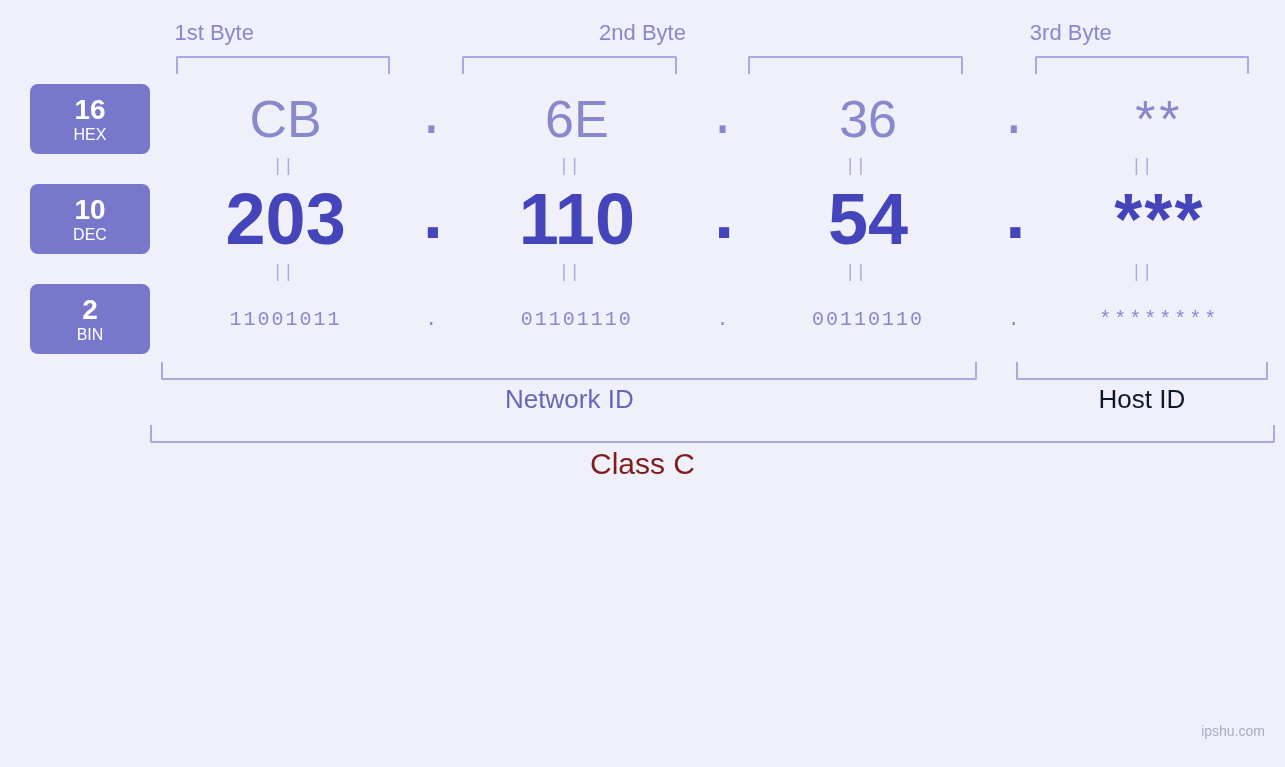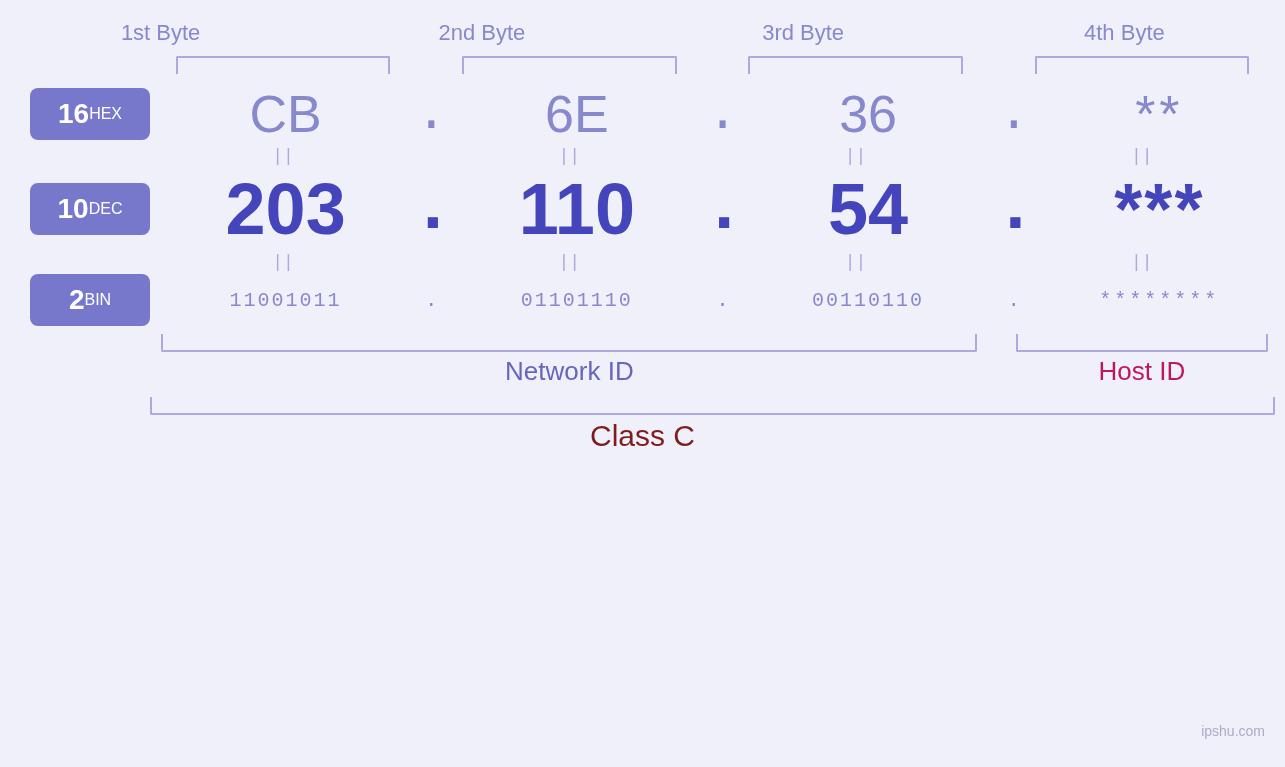--- a/index.html
+++ b/index.html
@@ -64,21 +64,21 @@
       display: flex;
       width: 100%;
       align-items: center;
       margin-bottom: 0;
     }
 
     
     .base-label {
       width: 120px;
       display: flex;
-      flex-direction: row;
+      flex-direction: column;
       align-items: center;
       justify-content: center;
       background-color: #7777cc;
       color: white;
       border-radius: 8px;
       padding: 10px 0;
       margin-left: 30px;
       margin-right: 10px;
     }
 
@@ -192,21 +192,21 @@
       flex: 3;
       text-align: center;
       color: #6666bb;
       font-size: 26px;
       font-family: Arial, sans-serif;
     }
 
     .bottom-label-host {
       flex: 1;
       text-align: center;
-      color: #be185d;
+      color: #0f172a;
       font-size: 26px;
       font-family: Arial, sans-serif;
     }
 
     
     .class-bracket-row {
       display: flex;
       width: 100%;
       padding-left: 140px;
       margin-top: 10px;
@@ -263,21 +263,20 @@
   </style>
 </head>
 <body>
 
 <div class="container">
 
   <div class="byte-headers">
     <div class="byte-header">1st Byte</div>
     <div class="byte-header">2nd Byte</div>
     <div class="byte-header">3rd Byte</div>
-    <div class="byte-header">4th Byte</div>
   </div>
 
   <div class="brackets-row">
     <div class="bracket-cell">
       <div class="bracket"></div>
     </div>
     <div class="bracket-cell">
       <div class="bracket"></div>
     </div>
     <div class="bracket-cell">

